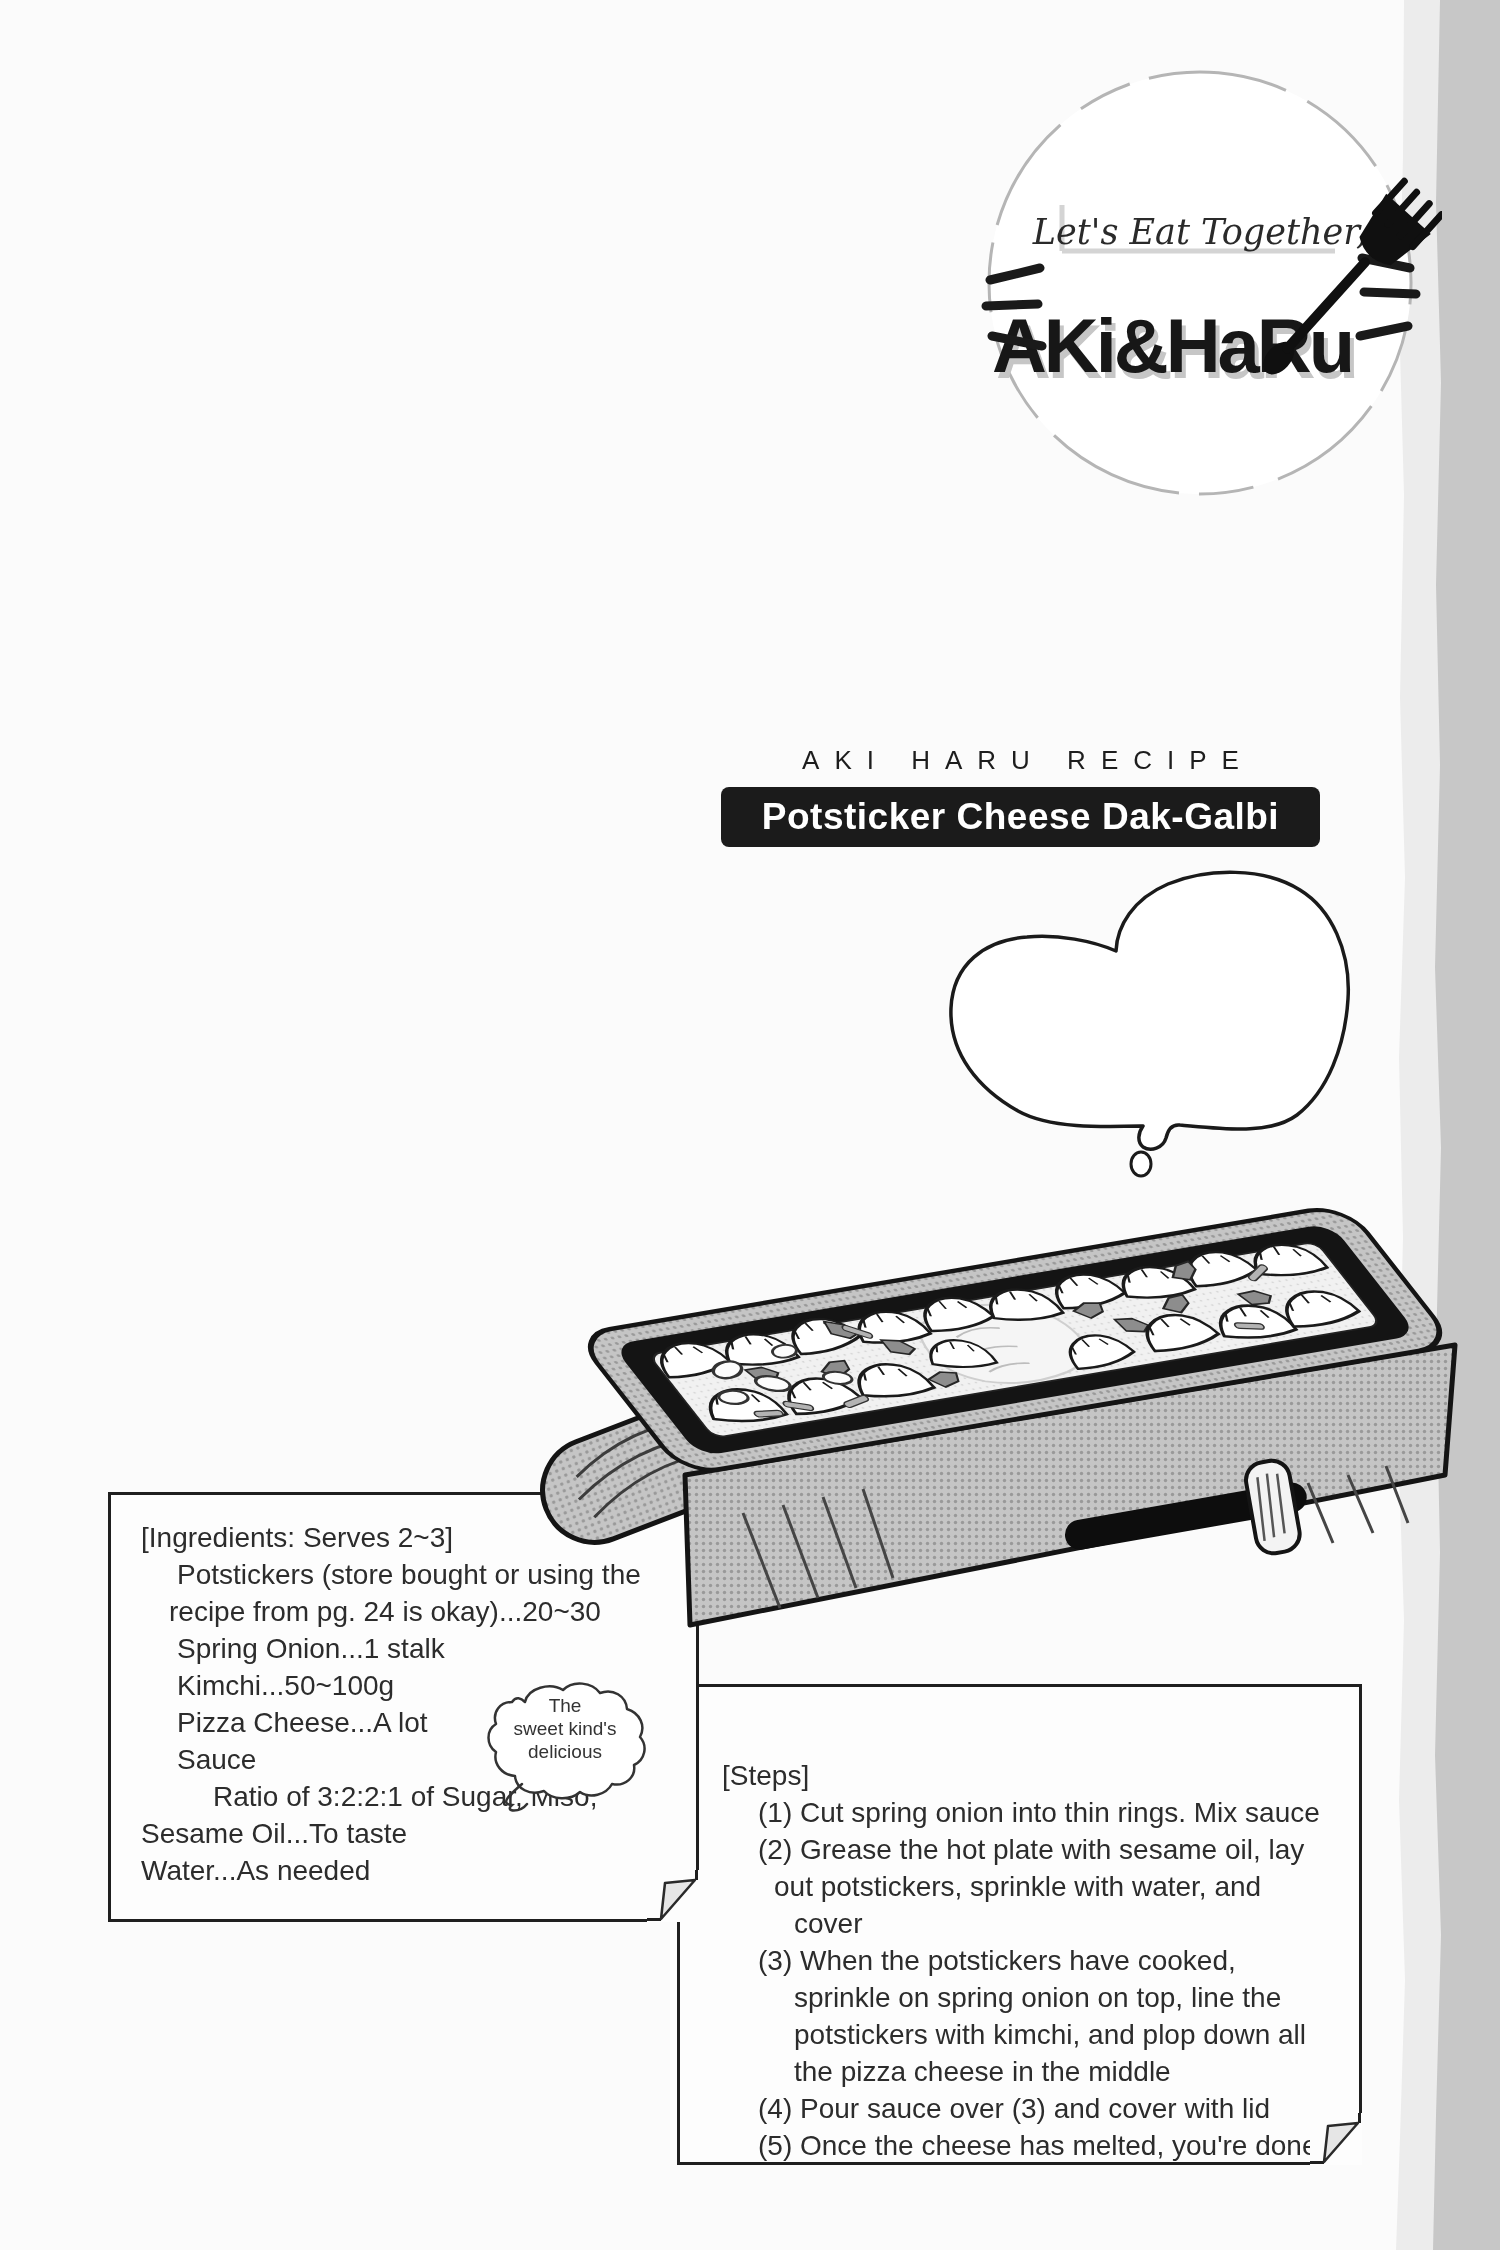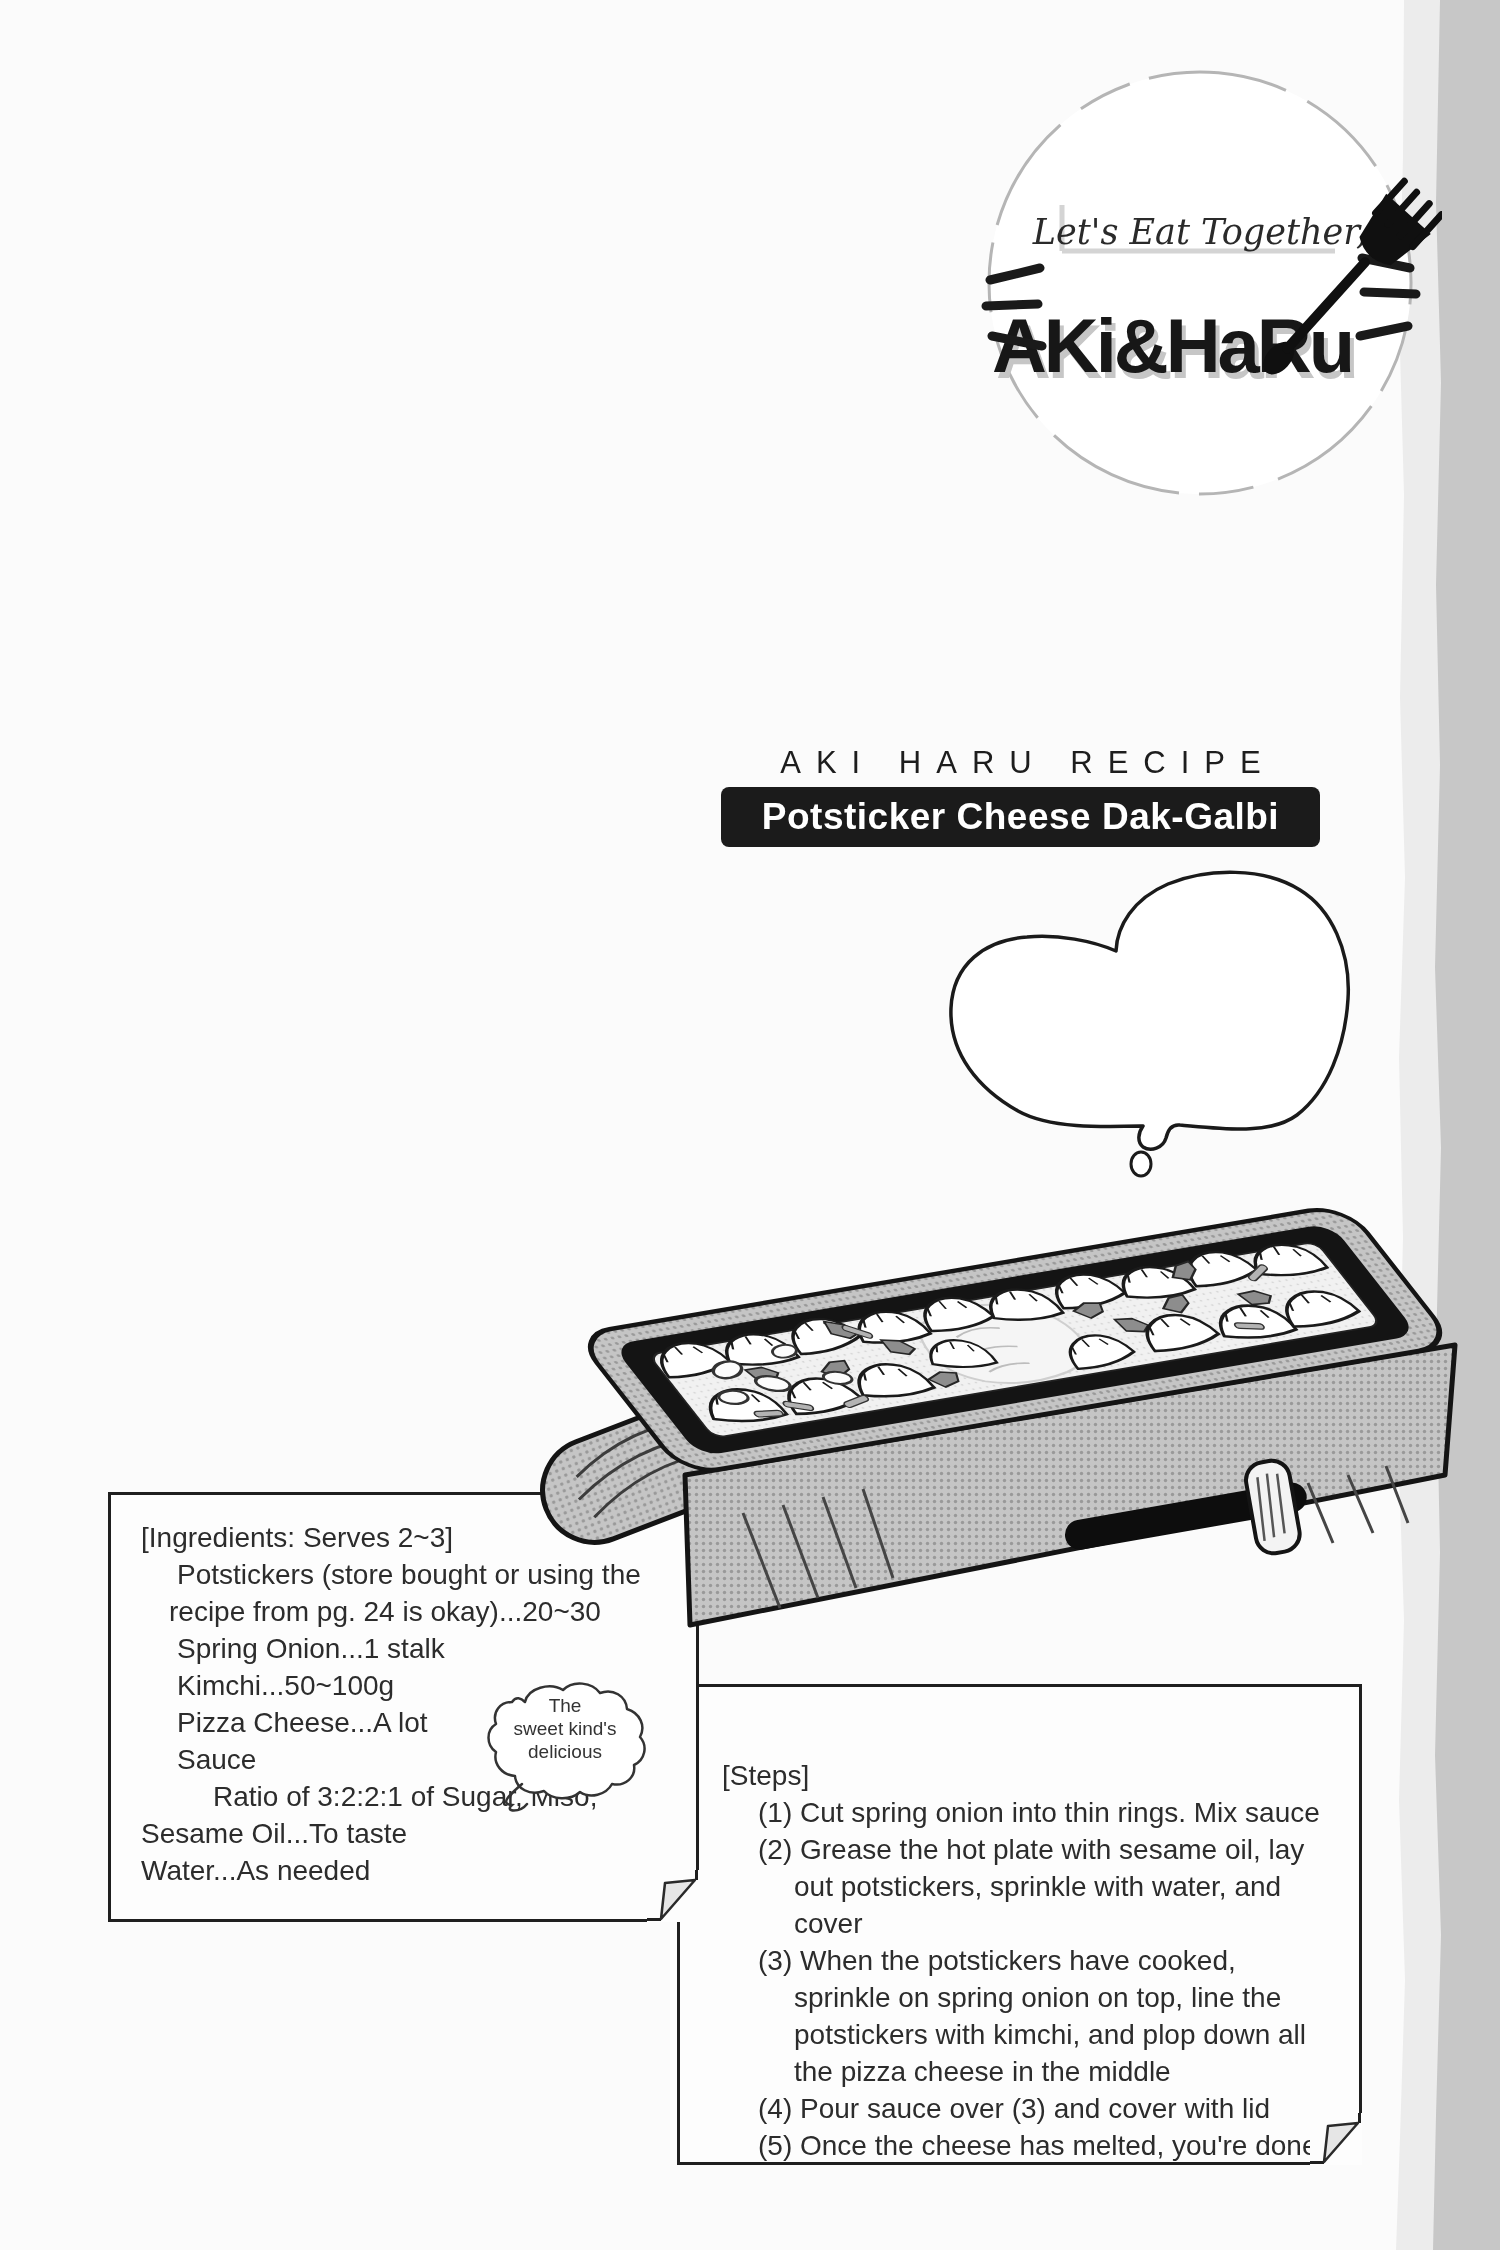--- a/index.html
+++ b/index.html
@@ -10,21 +10,21 @@
   .edge-light{position:absolute;left:1396px;top:0;width:104px;height:2250px;background:#ececec;z-index:1;
     clip-path:polygon(8px 0,100% 0,100% 100%,0 100%,4px 95%,9px 88%,3px 80%,8px 72%,2px 64%,7px 55%,3px 47%,9px 39%,4px 31%,8px 22%,3px 14%,7px 7%);}
   .edge-dark{position:absolute;left:1433px;top:0;width:67px;height:2250px;background:#c7c7c7;z-index:1;
     clip-path:polygon(7px 0,100% 0,100% 100%,0 100%,3px 94%,8px 86%,2px 78%,7px 69%,3px 60%,8px 51%,2px 43%,7px 34%,3px 26%,8px 17%,3px 9%);}
 
   .logo{position:absolute;left:958px;top:40px;z-index:4;}
   .logo .tagline-text{font-family:"DejaVu Serif",serif;font-style:italic;font-size:35px;fill:#2a2a2a;}
   .logo .brand-text{font-family:"Liberation Sans",sans-serif;font-weight:bold;font-size:76px;letter-spacing:-3px;}
 
   .kicker{position:absolute;left:721px;top:745px;width:599px;z-index:2;text-align:center;
-          font-size:31px;letter-spacing:15px;text-indent:15px;color:#1d1d1d;}
+          font-size:26px;letter-spacing:15px;text-indent:15px;color:#1d1d1d;}
   .banner{position:absolute;left:721px;top:787px;width:599px;height:60px;z-index:2;background:#1b1b1b;
           border-radius:8px;color:#fff;font-size:37px;font-weight:bold;text-align:center;line-height:60px;
           letter-spacing:.5px;}
 
   .thought{position:absolute;left:930px;top:858px;z-index:2;}
   .pan{position:absolute;left:518px;top:1183px;z-index:6;}
   .cloud{position:absolute;left:470px;top:1668px;z-index:7;}
   .cloud .cloud-text{font-size:19px;fill:#333;font-family:"Liberation Sans",sans-serif;}
 
   .box{position:absolute;box-sizing:border-box;background:#fdfdfd;border:3px solid #1f1f1f;color:#2c2c2c;}
@@ -71,21 +71,21 @@
              C340,277 295,271 250,267 C242,266 238,271 236,280 C233,290 221,294 213,289
              C207,284 208,275 213,268 C175,269 120,271 88,253 C49,231 19,196 21,150 Z" fill="#ffffff" stroke="#1a1a1a" stroke-width="3.5" stroke-linejoin="round"></path>
     <ellipse cx="211" cy="306" rx="10" ry="12" fill="#ffffff" stroke="#1a1a1a" stroke-width="3"></ellipse>
   </svg>
 
   <div class="box box-steps">
     <ul class="lines">
         <li>[Steps]</li>
         <li style="margin-left: 36px;">(1) Cut spring onion into thin rings. Mix sauce</li>
         <li style="margin-left: 36px;">(2) Grease the hot plate with sesame oil, lay</li>
-        <li style="margin-left: 72px;">out potstickers, sprinkle with water, and</li>
+        <li style="margin-left: 52px;">out potstickers, sprinkle with water, and</li>
         <li style="margin-left: 72px;">cover</li>
         <li style="margin-left: 36px;">(3) When the potstickers have cooked,</li>
         <li style="margin-left: 72px;">sprinkle on spring onion on top, line the</li>
         <li style="margin-left: 72px;">potstickers with kimchi, and plop down all</li>
         <li style="margin-left: 72px;">the pizza cheese in the middle</li>
         <li style="margin-left: 36px;">(4) Pour sauce over (3) and cover with lid</li>
         <li style="margin-left: 36px;">(5) Once the cheese has melted, you're done</li>
       </ul>
     <svg class="fold" width="52" height="52">
       <rect width="52" height="52" fill="#fdfdfd"></rect>

